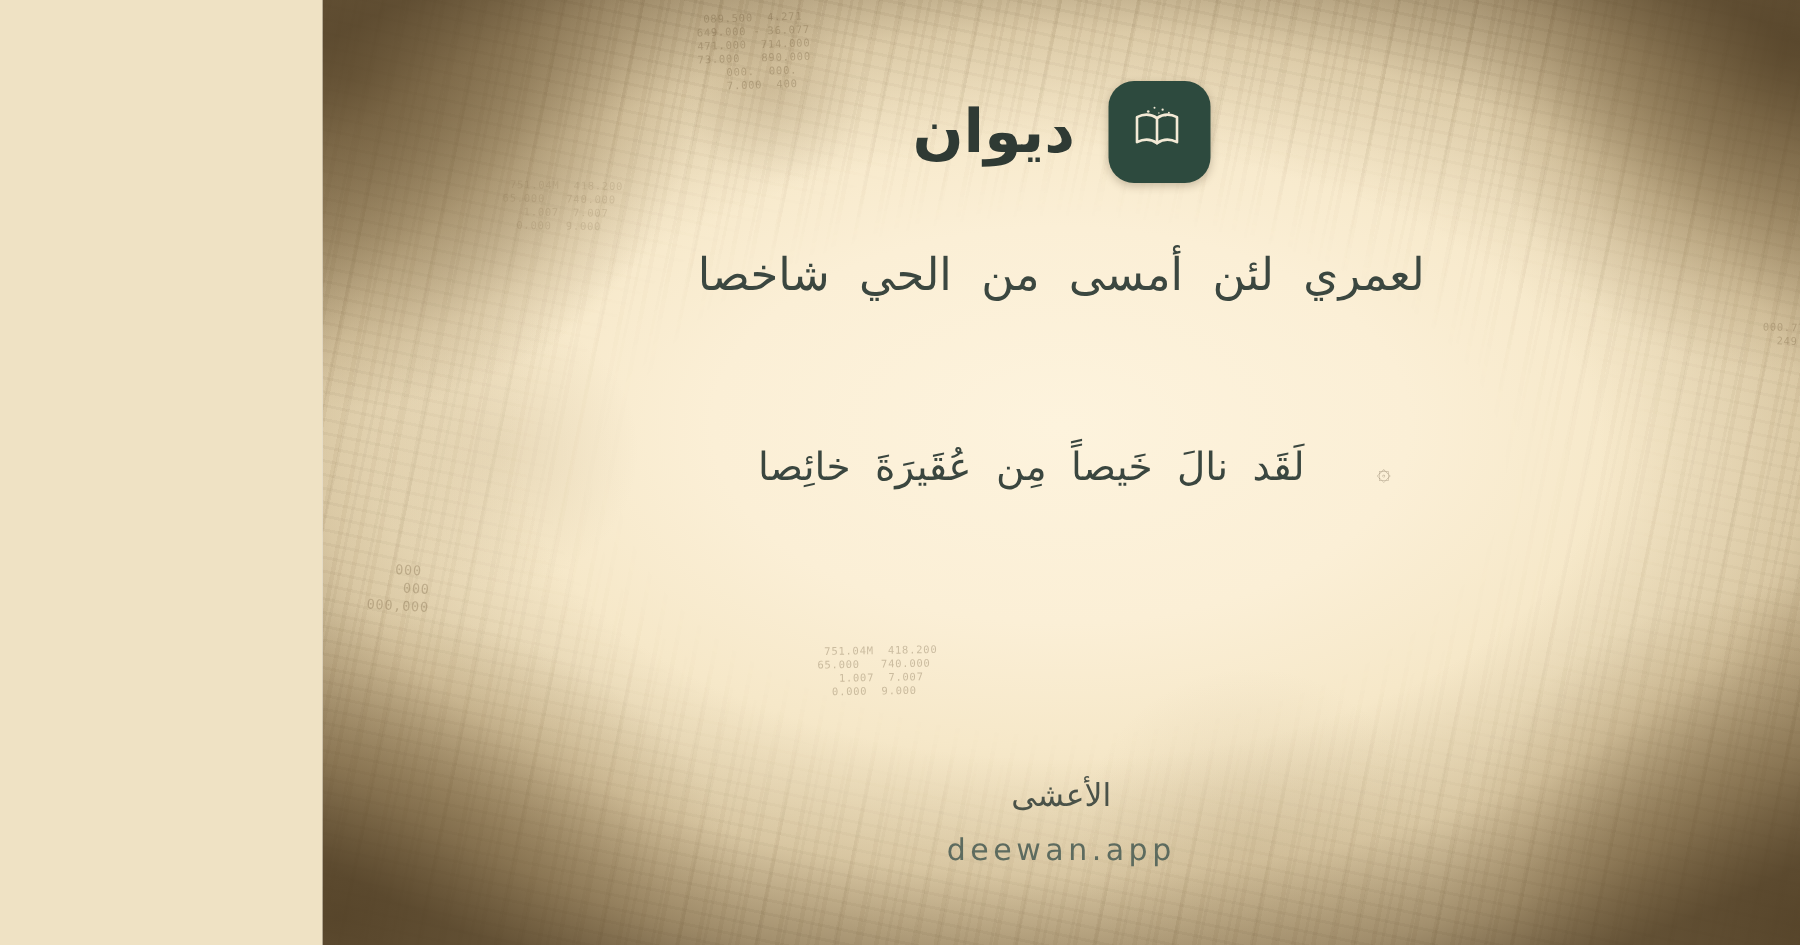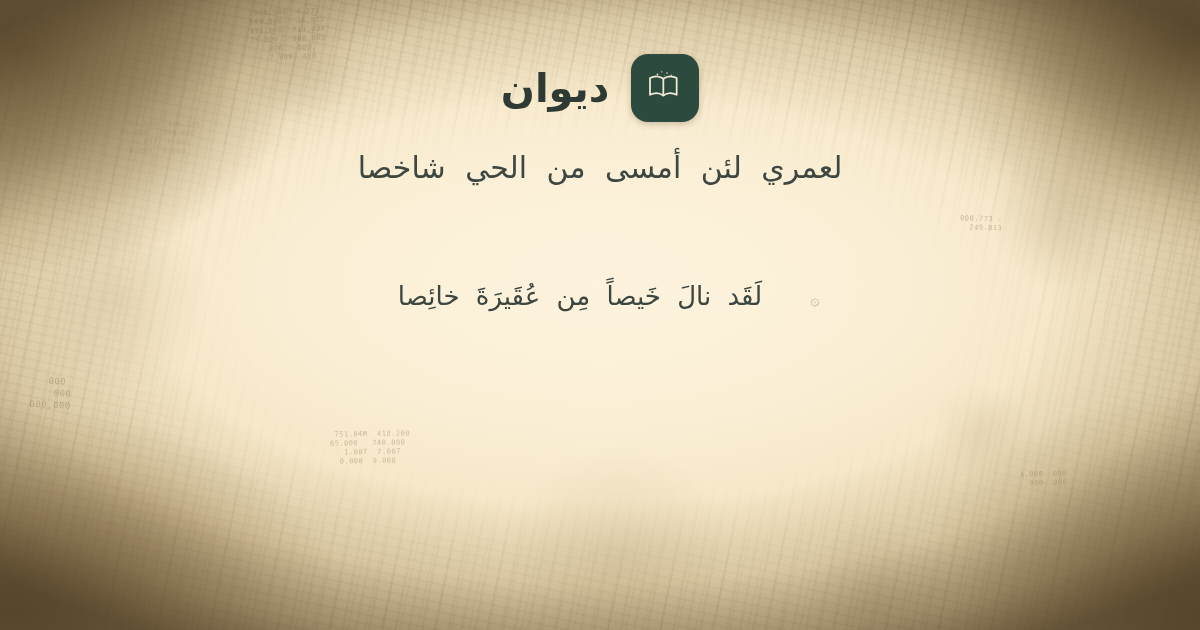--- a/index.html
+++ b/index.html
@@ -9,21 +9,21 @@
     height: 630px;
     overflow: hidden;
   }
   body {
     font-family: "DejaVu Sans", "Liberation Sans", sans-serif;
     background: #efe2c4;
   }
 
   #card {
     position: relative;
-    width: 1200px;
+    width: 985px;
     height: 630px;
     overflow: hidden;
     background: #e5e5e5;
   }
 
   
   .bg-layer {
     position: absolute;
     inset: 0;
     pointer-events: none;
@@ -143,21 +143,21 @@
     height: 68px;
     border-radius: 17px;
     background: #2d4a3e;
     display: flex;
     align-items: center;
     justify-content: center;
     box-shadow: 0 2px 6px rgba(60,45,25,0.25);
   }
 
   .title-line {
-    margin-top: 28px;
+    margin-top: 44px;
     font-size: 30px;
     color: #3b4740;
     font-weight: 400;
     word-spacing: 10px;
     text-align: center;
     direction: rtl;
   }
 
   .verse-row {
     margin-top: 96px;
@@ -273,15 +273,19 @@
       </div>
     </div>
 
     <div class="title-line">لعمري   لئن أمسى من   الحي   شاخصا</div>
 
     <div class="verse-row">
       <div class="verse-sep">۞</div>
       <div class="hemistich second">لَقَد   نالَ   خَيصاً مِن   عُقَيرَةَ   خائِصا</div>
     </div>
 
+    <div class="footer">
+      <div class="poet">الأعشى</div>
+      <div class="site">deewan.app</div>
+    </div>
 
   </div>
 </div>
 
 </body></html>

